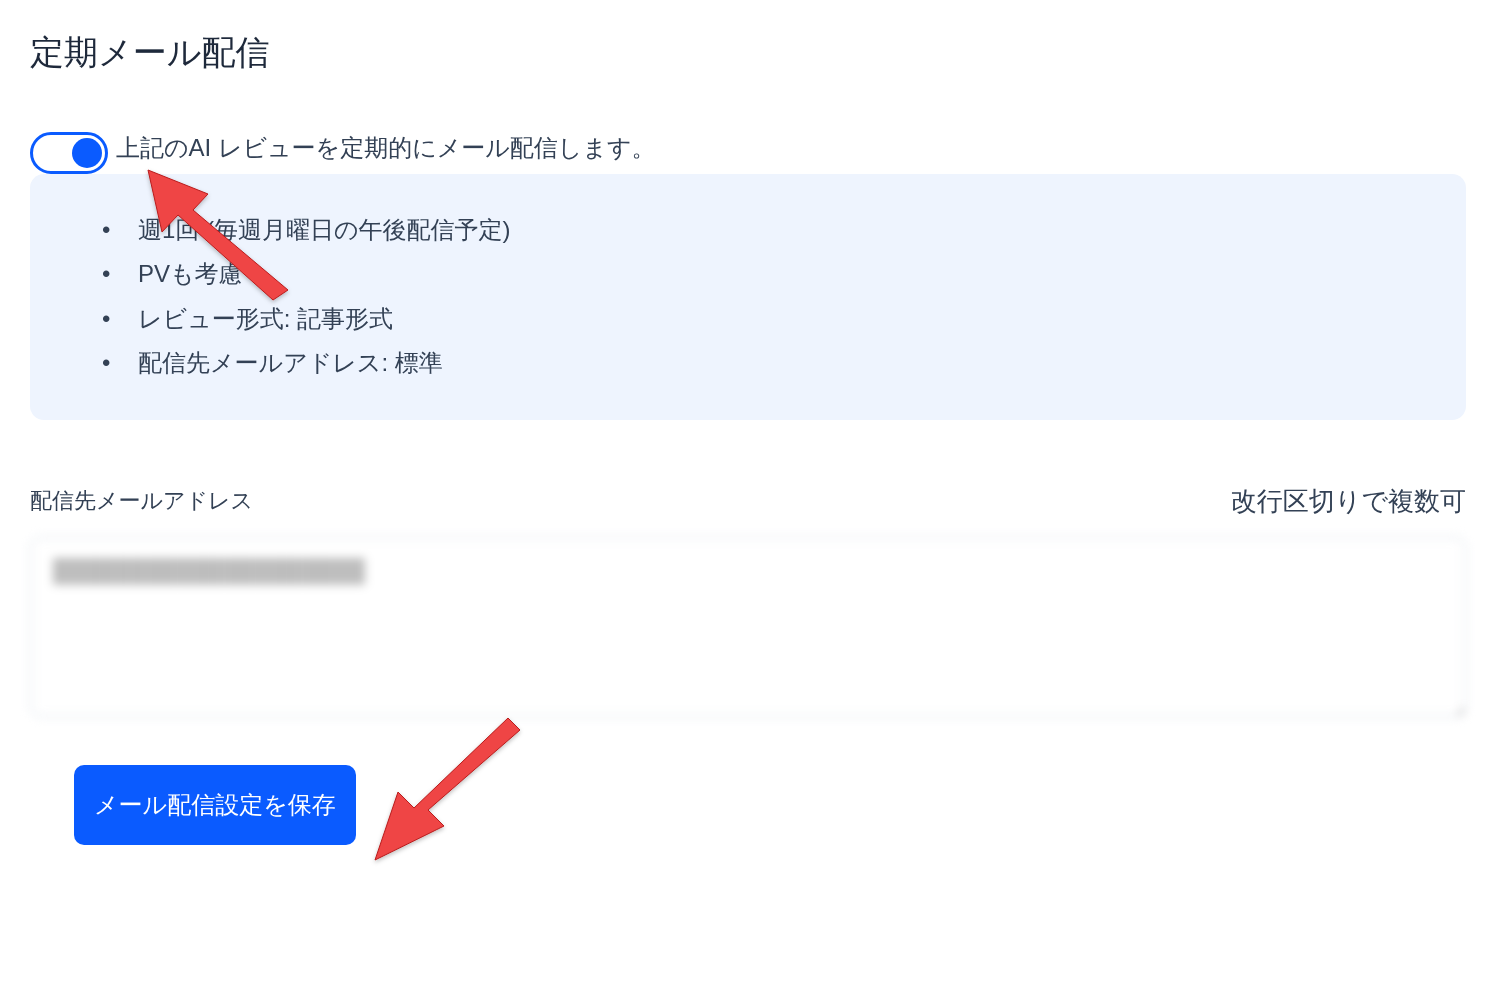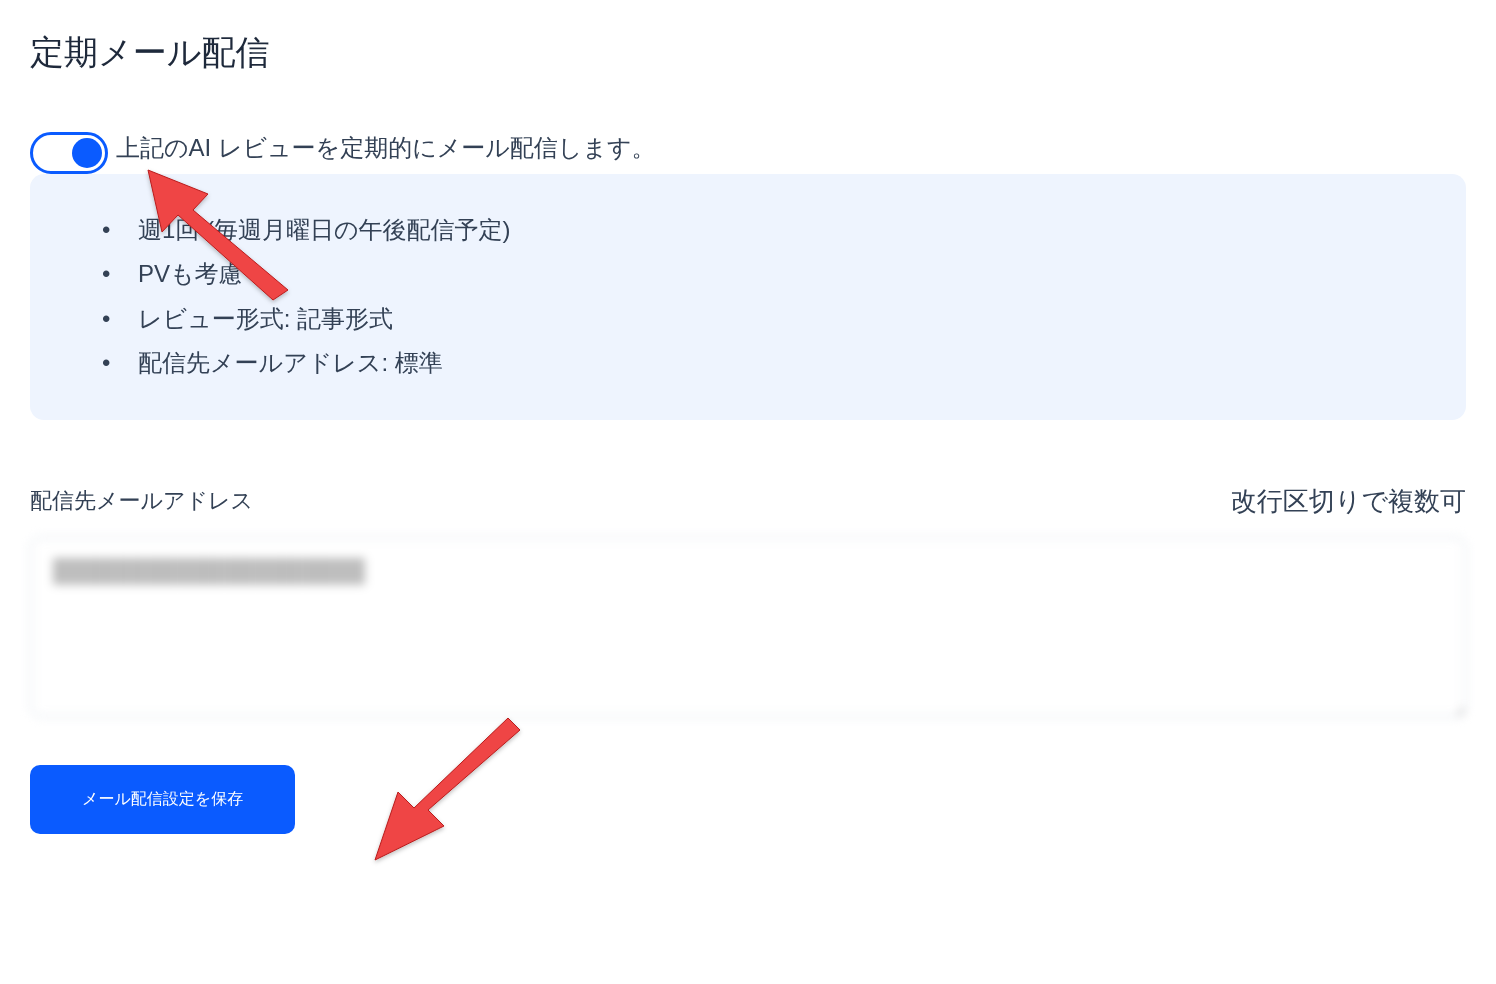--- a/index.html
+++ b/index.html
@@ -103,25 +103,26 @@
     filter: blur(5px);
     -webkit-filter: blur(5px);
     user-select: none;
   }
   .save-button {
     margin-top: 44px;
     background: #0a5bff;
     color: #ffffff;
     border: none;
     border-radius: 10px;
-    padding: 24px 52px;
-    font-size: 16px;
+    padding: 24px 20px;
+    font-size: 24px;
     font-weight: 500;
     cursor: pointer;
     font-family: inherit;
+    margin-left: 44px;
   }
   .arrow-annotation {
     position: absolute;
     pointer-events: none;
   }
   .arrow-annotation svg {
     display: block;
   }
   .container {
     position: relative;

